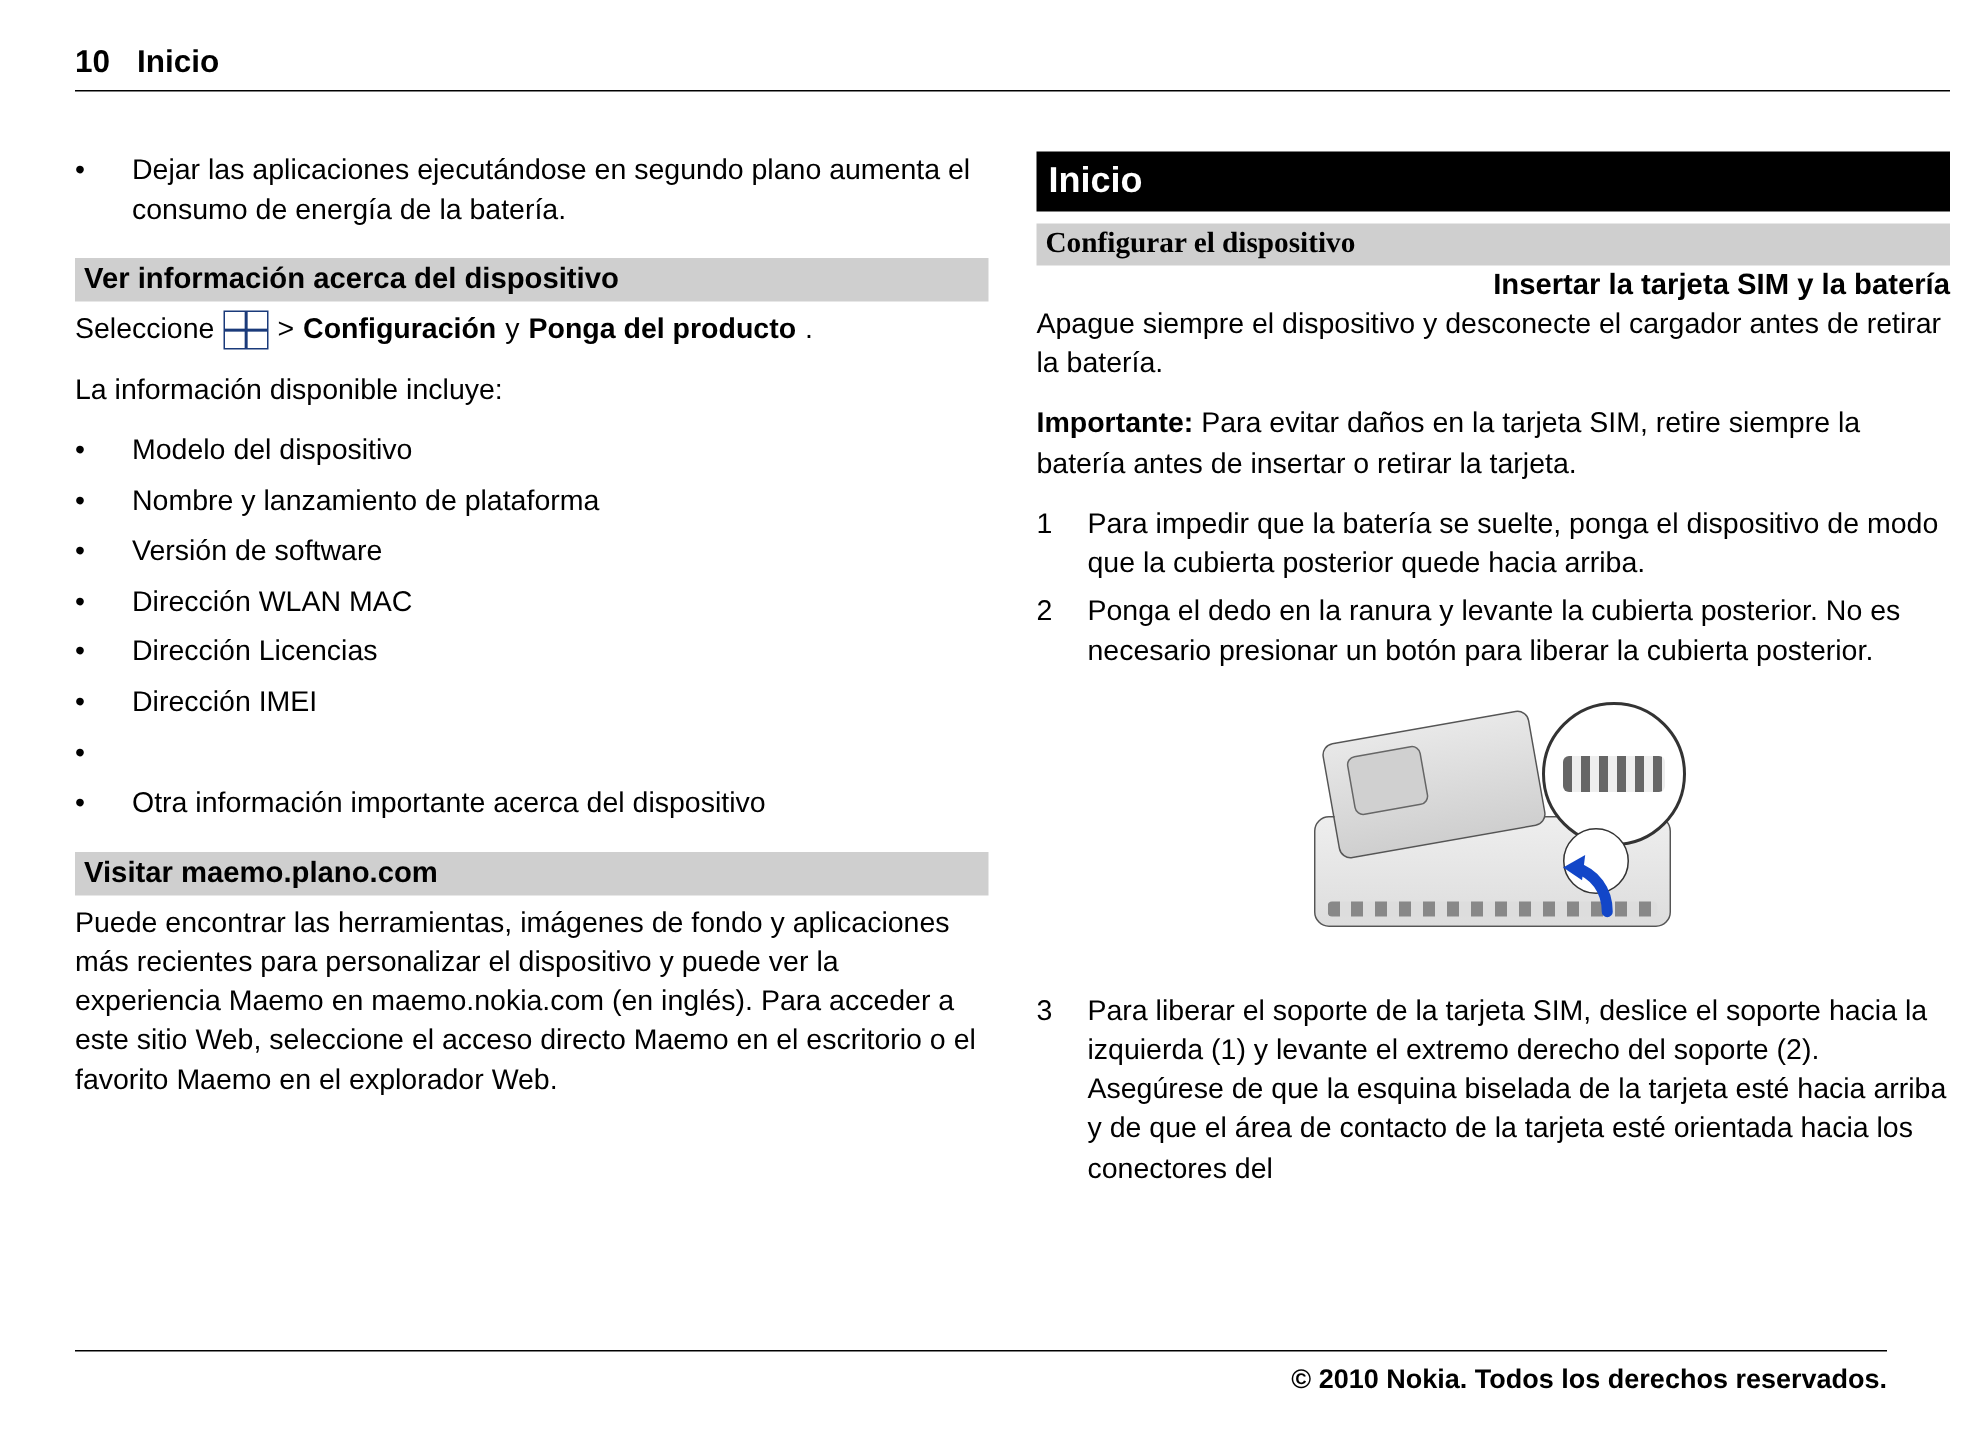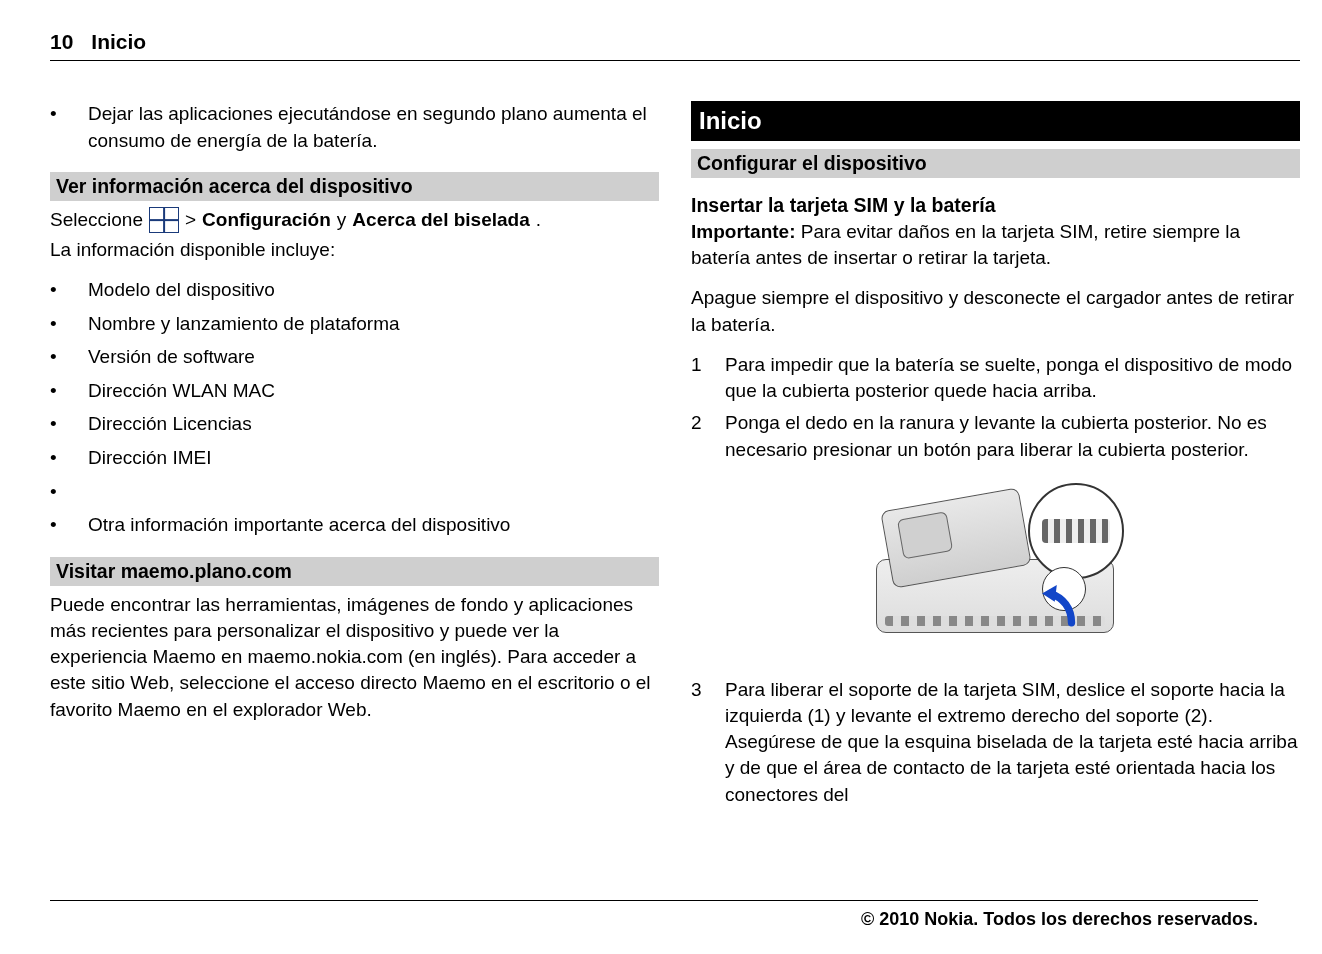--- a/index.html
+++ b/index.html
@@ -56,40 +56,40 @@
     padding: 6px 8px;
     margin-bottom: 8px;
   }
   .para { line-height: 1.38; margin-bottom: 14px; }
   .select-line {
     display: flex;
     align-items: center;
     flex-wrap: wrap;
     gap: 6px;
     line-height: 1.4;
-    margin-bottom: 3px;
+    margin-bottom: 14px;
   }
   .grid-icon {
     display: inline-block;
     width: 30px;
     height: 26px;
     border: 1.8px solid #1a3a7a;
     position: relative;
     background: #fff;
   }
   .grid-icon::before, .grid-icon::after {
     content: "";
     position: absolute;
     background: #1a3a7a;
   }
   .grid-icon::before { left: 0; right: 0; top: 50%; height: 1.8px; transform: translateY(-50%); }
   .grid-icon::after { top: 0; bottom: 0; left: 50%; width: 1.8px; transform: translateX(-50%); }
   .bold { font-weight: bold; }
   .list-tight .bullet-item { margin-bottom: 7px; }
-  .section-sub { font-weight: bold; margin-bottom: 2px; font-size: 19.5px; }
+  .section-sub { font-weight: bold; margin-bottom: 2px; font-size: 19.5px; text-align: right; }
   .ol-item { display: flex; gap: 16px; line-height: 1.38; margin-bottom: 6px; }
   .ol-num { min-width: 18px; }
   .illustration {
     width: 260px;
     height: 170px;
     margin: 18px auto 26px auto;
     position: relative;
   }
   .device-body {
     position: absolute;
@@ -179,21 +179,21 @@
       </div>
 
       <div class="gray-bar">Ver información acerca del dispositivo</div>
 
       <div class="select-line">
         <span>Seleccione</span>
         <span class="grid-icon"></span>
         <span>&gt;</span>
         <span class="bold">Configuración</span>
         <span>y</span>
-        <span class="bold">Acerca del biselada</span>
+        <span class="bold">Ponga del producto</span>
           <span>.</span>
       </div>
 
       <div class="para">La información disponible incluye:</div>
 
       <div class="list-tight mb">
         <div class="bullet-item">
             <span class="dot">•</span>
             <span>Modelo del dispositivo</span>
           </div>
@@ -225,29 +225,29 @@
             <span>Otra información importante acerca del dispositivo</span>
           </div>
       </div>
 
       <div class="gray-bar">Visitar maemo.plano.com</div>
       <div class="para">Puede encontrar las herramientas, imágenes de fondo y aplicaciones más recientes para personalizar el dispositivo y puede ver la experiencia Maemo en maemo.nokia.com (en inglés). Para acceder a este sitio Web, seleccione el acceso directo Maemo en el escritorio o el favorito Maemo en el explorador Web.</div>
     </div>
 
     <div class="col">
       <div class="black-bar">Inicio</div>
-      <div class="gray-bar" style="margin-bottom:16px;">Configurar el dispositivo</div>
+      <div class="gray-bar" style="margin-bottom:2px;font-family:Liberation Serif, serif;">Configurar el dispositivo</div>
       <div class="section-sub">Insertar la tarjeta SIM y la batería</div>
+      <div class="para">Apague siempre el dispositivo y desconecte el cargador antes de retirar la batería.</div>
+
       <div class="para">
         <span class="bold">Importante:</span>
         <span> </span>
         <span>Para evitar daños en la tarjeta SIM, retire siempre la batería antes de insertar o retirar la tarjeta.</span>
       </div>
-
-      <div class="para">Apague siempre el dispositivo y desconecte el cargador antes de retirar la batería.</div>
 
       <div>
         <div class="ol-item">
           <span class="ol-num">1</span>
           <span>Para impedir que la batería se suelte, ponga el dispositivo de modo que la cubierta posterior quede hacia arriba.</span>
         </div>
         <div class="ol-item">
           <span class="ol-num">2</span>
           <span>Ponga el dedo en la ranura y levante la cubierta posterior. No es necesario presionar un botón para liberar la cubierta posterior.</span>
         </div>

